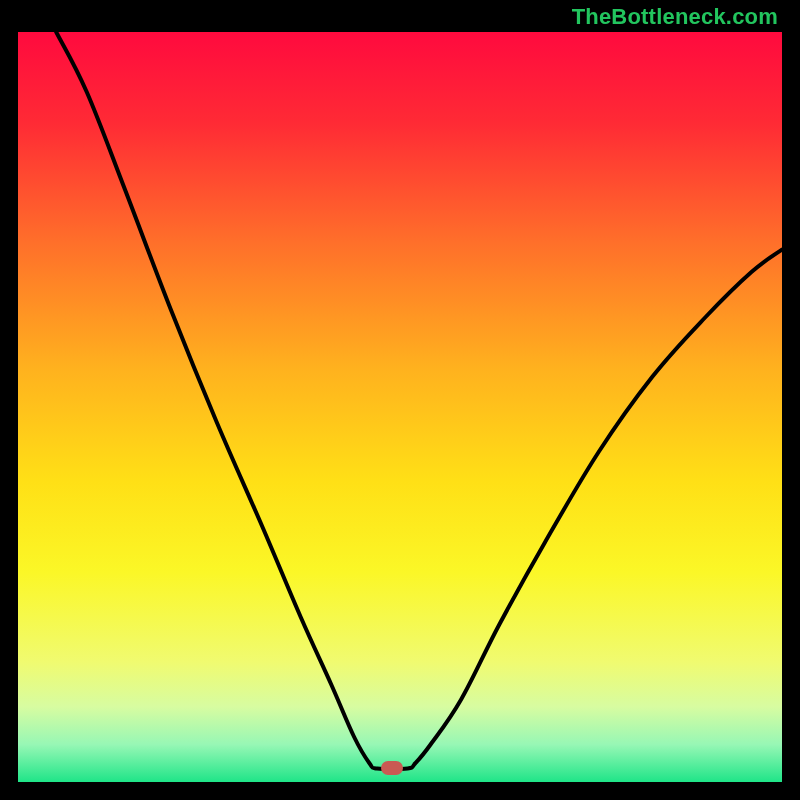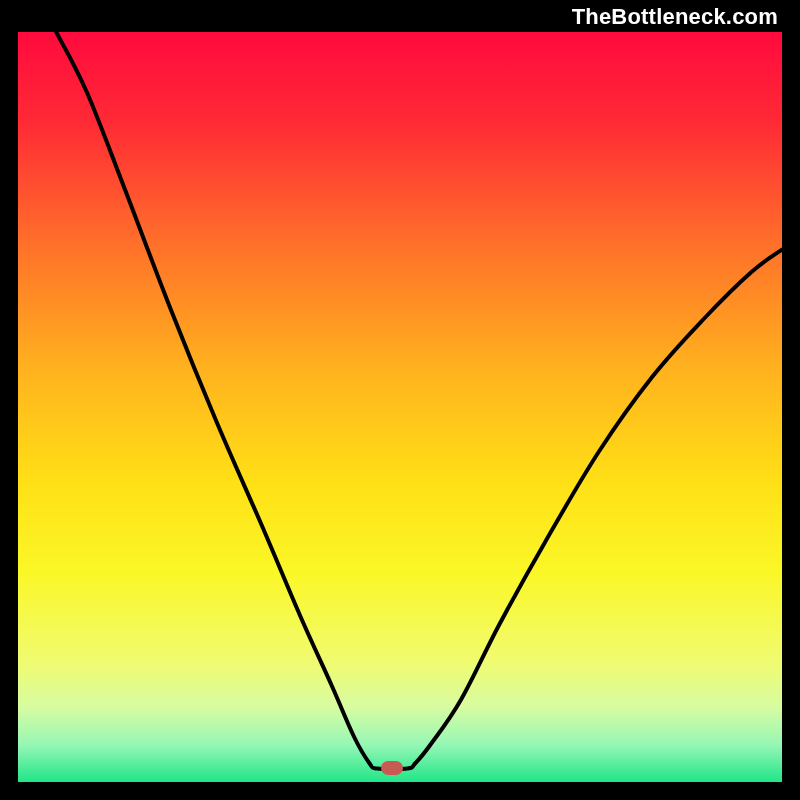--- a/index.html
+++ b/index.html
@@ -27,21 +27,21 @@
     pointer-events: none;
     z-index: 4;
   }
   .watermark {
     position: absolute;
     top: 4px;
     right: 22px;
     font-family: Arial, Helvetica, sans-serif;
     font-size: 22px;
     font-weight: 600;
-    color: #ffffff;
+    color: #22c55e;
     letter-spacing: 0.2px;
     z-index: 6;
   }
   .gradient {
     position: absolute;
     left: 18px;
     top: 32px;
     width: 764px;  
     height: 750px; 
     z-index: 1;

